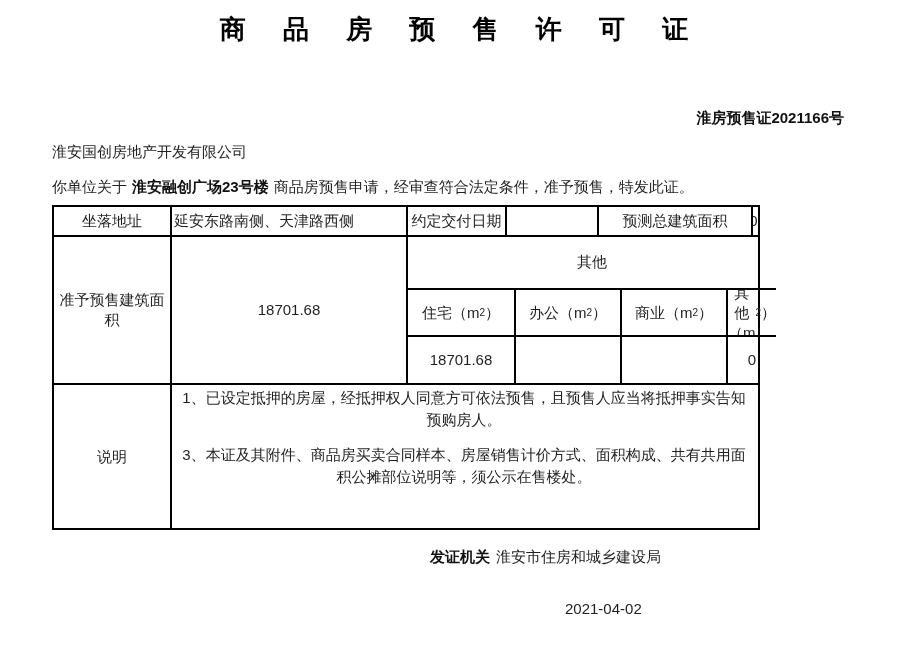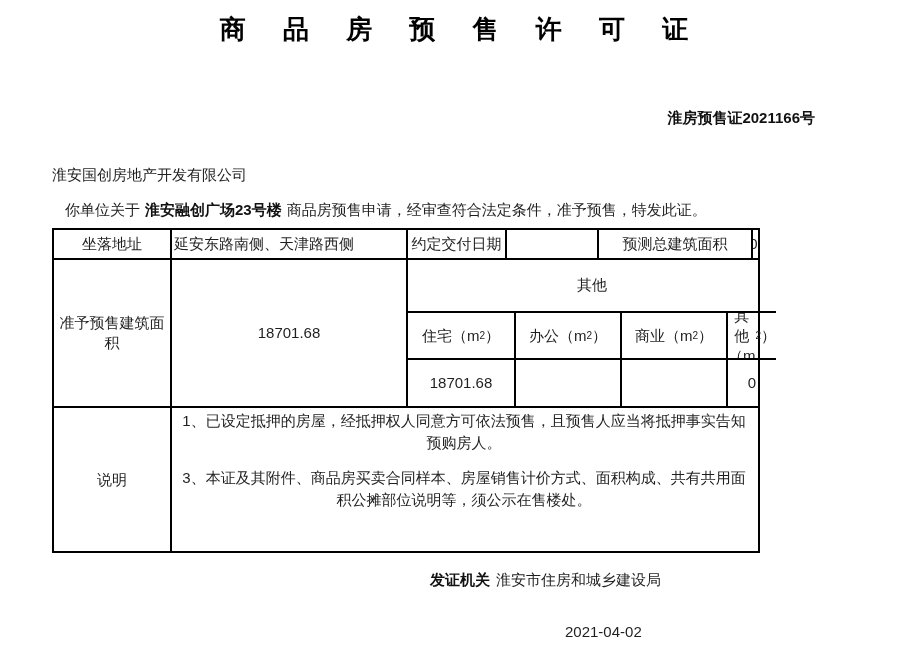--- a/index.html
+++ b/index.html
@@ -11,25 +11,25 @@
     font-size: 15px;
   }
   .title {
     margin: 0; padding-top: 12px; padding-left: 15px;
     text-align: center;
     font-size: 26px; font-weight: bold; letter-spacing: 15px;
     line-height: 34px; color: #000;
   }
   .cert-no {
     margin-top: 62px;
-    text-align: right; padding-right: 93px;
+    text-align: right; padding-right: 64px;
     font-weight: bold; line-height: 20px; color: #111;
   }
-  .company { margin: 37px 0 0 52px; line-height: 20px; }
-  .intro   { margin: 15px 0 0 65px; line-height: 20px; }
+  .company { margin: 14px 0 0 52px; line-height: 20px; }
+  .intro   { margin: 15px 0 0 52px; line-height: 20px; }
   .intro b { margin: 0 5px; color: #111; }
 
   .doc-table {
     margin: 8px 0 0 52px;
     width: 708px; box-sizing: border-box;
     border: 2px solid #000;
   }
   .trow { display: flex; border-bottom: 2px solid #000; box-sizing: border-box; }
   .trow.last { border-bottom: none; }
   .cell {

